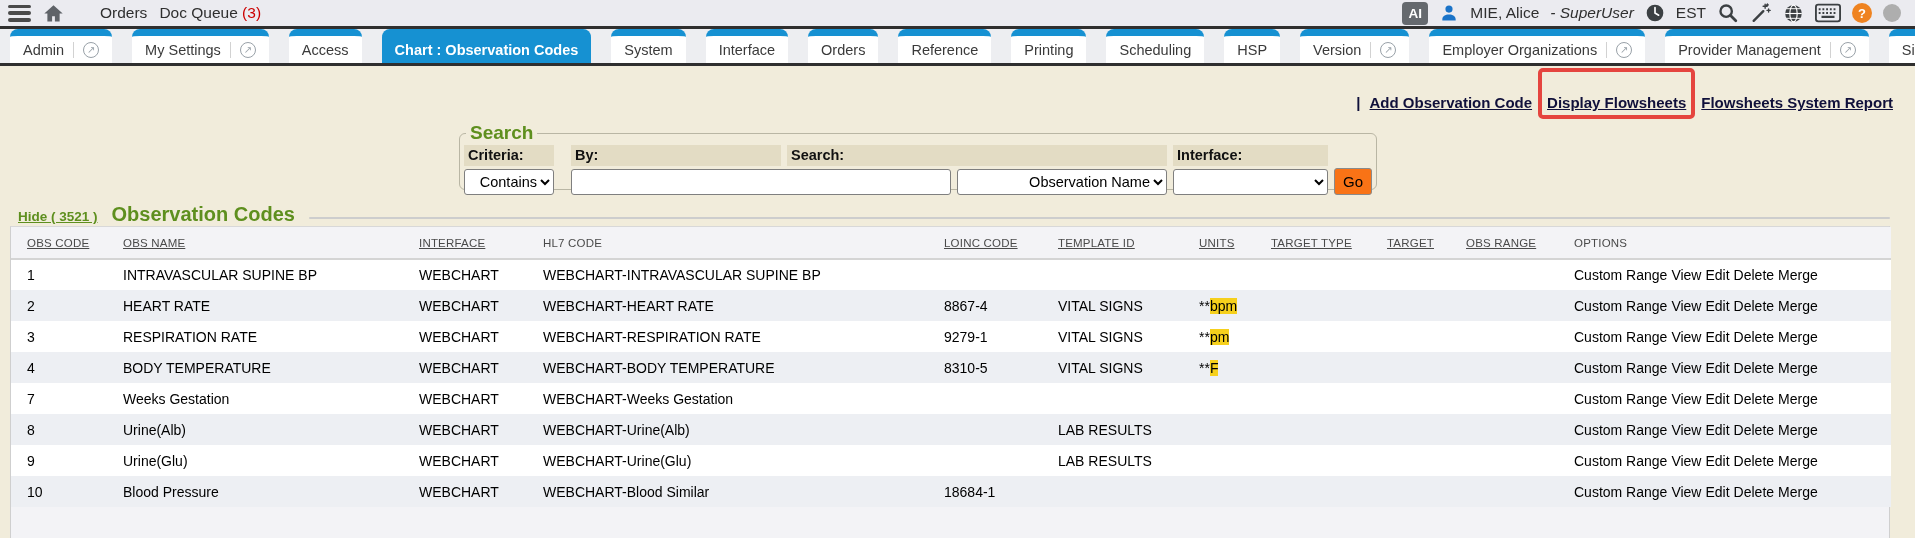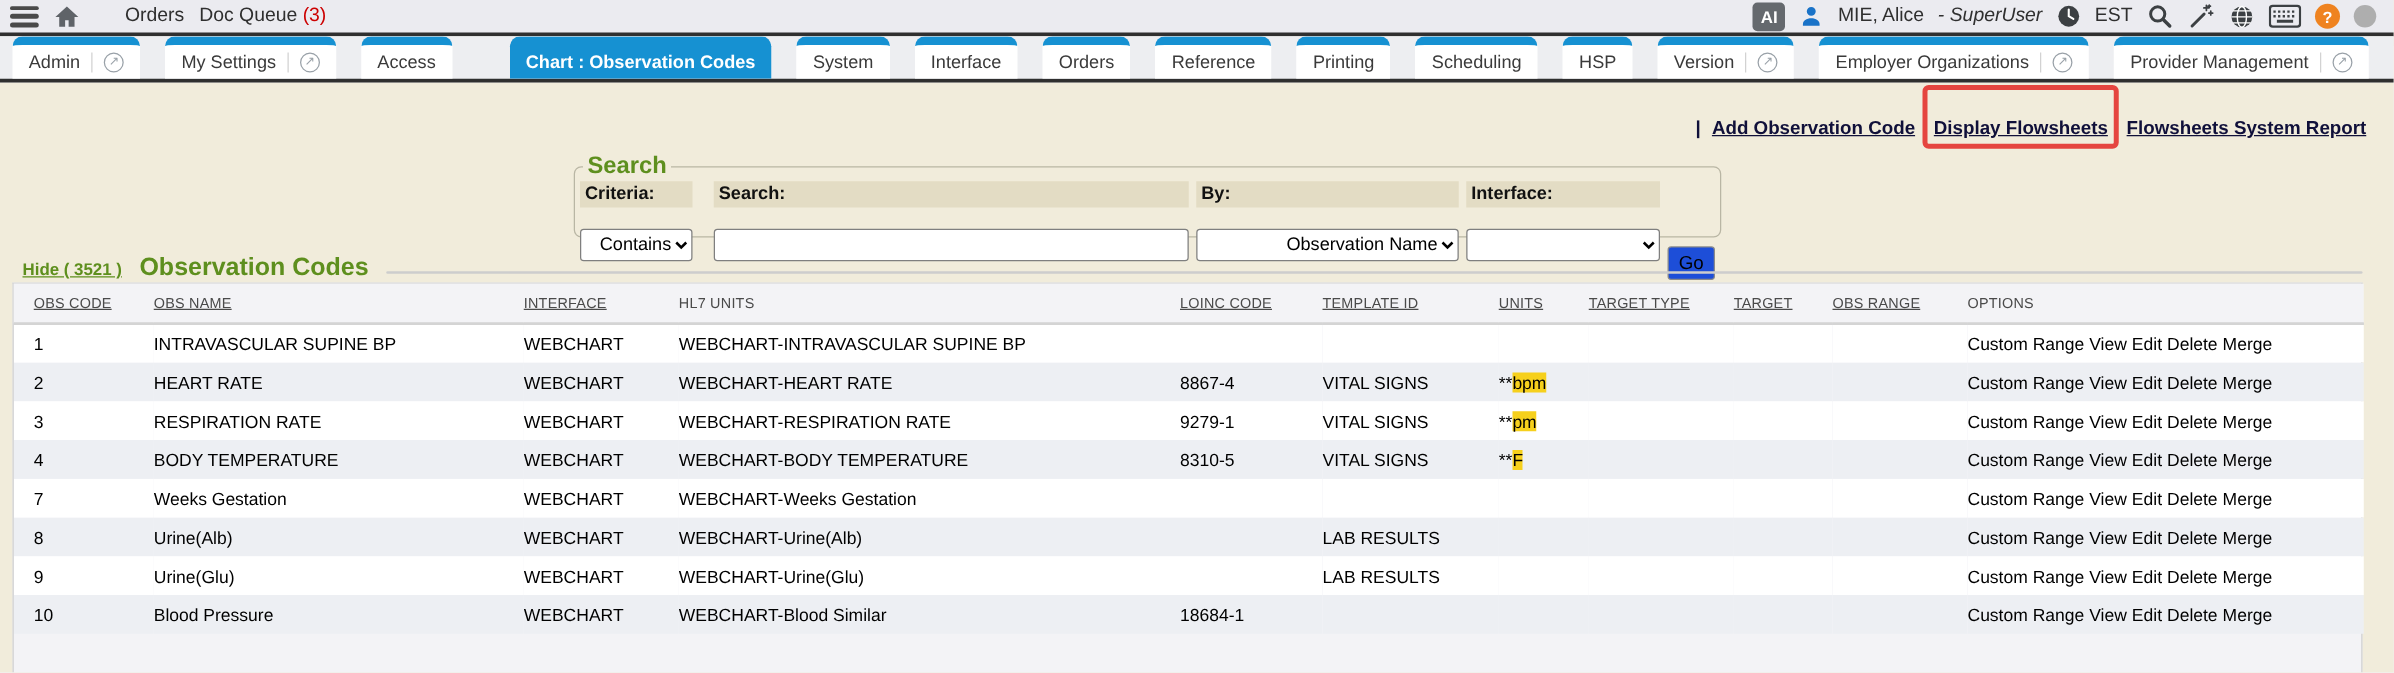--- a/index.html
+++ b/index.html
@@ -23,21 +23,21 @@
                  font-weight:bold; font-size:13px; display:flex; align-items:center; justify-content:center; cursor:pointer; }
   .gray-circle { width:18px; height:18px; border-radius:50%; background:#aeaeae; }
   .icon-btn { display:flex; align-items:center; cursor:pointer; }
 
   
   .tabbar { height:37px; background:#edeef1; border-bottom:3px solid #2f2f2f;
             display:flex; align-items:flex-end; gap:20px; padding:0 4px 0 10px; overflow:hidden; white-space:nowrap; }
   .tab { flex:0 0 auto; height:34px; background:#ffffff; border-top:7px solid #1691d2;
          border-radius:8px 8px 0 0; display:flex; align-items:center; padding:0 13px;
          font-size:14.5px; color:#3a3a3a; cursor:pointer; }
-  .tab.active { background:#1691d2; color:#ffffff; font-weight:bold;margin-left:26px; }
+  .tab.active { background:#1691d2; color:#ffffff; font-weight:bold; }
   .ext-icon { margin-left:9px; padding-left:9px; border-left:1px solid #d2d2d2; display:flex; align-items:center; }
   .ext-icon i { width:16px; height:16px; border:1.5px solid #99a1a8; border-radius:50%;
                 font-style:normal; color:#99a1a8; font-size:10px; line-height:13px;
                 display:flex; align-items:center; justify-content:center; }
 
   .content { position:absolute; top:69px; left:0; right:0; bottom:0; }
 
   
   .actions-row { position:absolute; top:25px; right:22px; display:flex; align-items:center; gap:15px;
                  font-size:15px; font-weight:bold; color:#10103a; white-space:nowrap; }
@@ -54,21 +54,21 @@
   .srow { display:flex; align-items:center; }
   .c1 { width:90px;  margin-right:17px; }
   .c2 { width:380px; margin-right:6px; }
   .c3 { width:210px; margin-right:6px; }
   .c4 { width:155px; margin-right:6px; }
   .lblcell { background:#e3dcc4; font-size:14.5px; font-weight:bold; color:#111; padding:2px 4px; height:21px; }
   .srow.ctrls { margin-top:2px; }
   .srow select, .srow input[type=text] { width:100%; height:26px; font-size:14.5px;
         font-family:"Liberation Sans",sans-serif; border:1px solid #7f7f7f; border-radius:3px; background:#fff;text-align:right; }
   .go-btn { height:27px; padding:0 8px; font-size:15px; font-family:"Liberation Sans",sans-serif;
-            background:#1d4ed8; border:1px solid #8a8a8a; border-radius:3px; cursor:pointer;margin-top:29px; }
+            background:#f97316; border:1px solid #8a8a8a; border-radius:3px; cursor:pointer; }
 
   
   .sect-head { position:absolute; top:134px; left:18px; right:25px; display:flex; align-items:baseline; }
   .hide-link { font-size:13.5px; font-weight:bold; color:#5e8f1e; text-decoration:underline; cursor:pointer; }
   .sect-title { font-size:20px; font-weight:bold; color:#5e8f1e; margin-left:14px; }
   .head-rule { flex:1; height:2px; background:#cdcdcd; border-radius:2px; align-self:center; margin-left:14px; margin-top:6px; }
 
   
   .tbl-wrap { position:absolute; top:157px; left:10px; width:1880px; bottom:0; background:#f3f3f6;
               border-left:1px solid #cfcfcf; border-right:1px solid #cfcfcf; border-top:1px solid #d8d8d8; }
@@ -223,22 +223,22 @@
       <span class="annotation-box"></span>
       <a class="action-link">Display Flowsheets</a>
     </span>
     <a class="action-link">Flowsheets System Report</a>
   </div>
 
   <fieldset class="search">
     <legend>Search</legend>
     <div class="srow">
       <div class="lblcell c1">Criteria:</div>
+      <div class="lblcell c3">By:</div>
       <div class="lblcell c2">Search:</div>
-      <div class="lblcell c3">By:</div>
       <div class="lblcell c4">Interface:</div>
     </div>
     <div class="srow ctrls">
       <span class="c1"><select><option>Contains</option></select></span>
       <span class="c2"><input type="text" value="" style=""></span>
       <span class="c3"><select><option>Observation Name</option></select></span>
       <span class="c4"><select><option></option></select></span>
       <button class="go-btn">Go</button>
     </div>
   </fieldset>
@@ -262,21 +262,21 @@
           <col style="width:116px">
         <col style="width:79px">
           <col style="width:108px">
           <col style="width:317px">
       </colgroup>
       <thead>
           <tr>
             <th class="sort">OBS CODE</th>
             <th class="sort">OBS NAME</th>
             <th class="sort">INTERFACE</th>
-            <th class="">HL7 UNITS</th>
+            <th class="">HL7 CODE</th>
             <th class="sort">LOINC CODE</th>
             <th class="sort">TEMPLATE ID</th>
             <th class="sort">UNITS</th>
             <th class="sort">TARGET TYPE</th>
             <th class="sort">TARGET</th>
             <th class="sort">OBS RANGE</th>
             <th class="">OPTIONS</th>
           </tr>
         </thead>
       <tbody>

